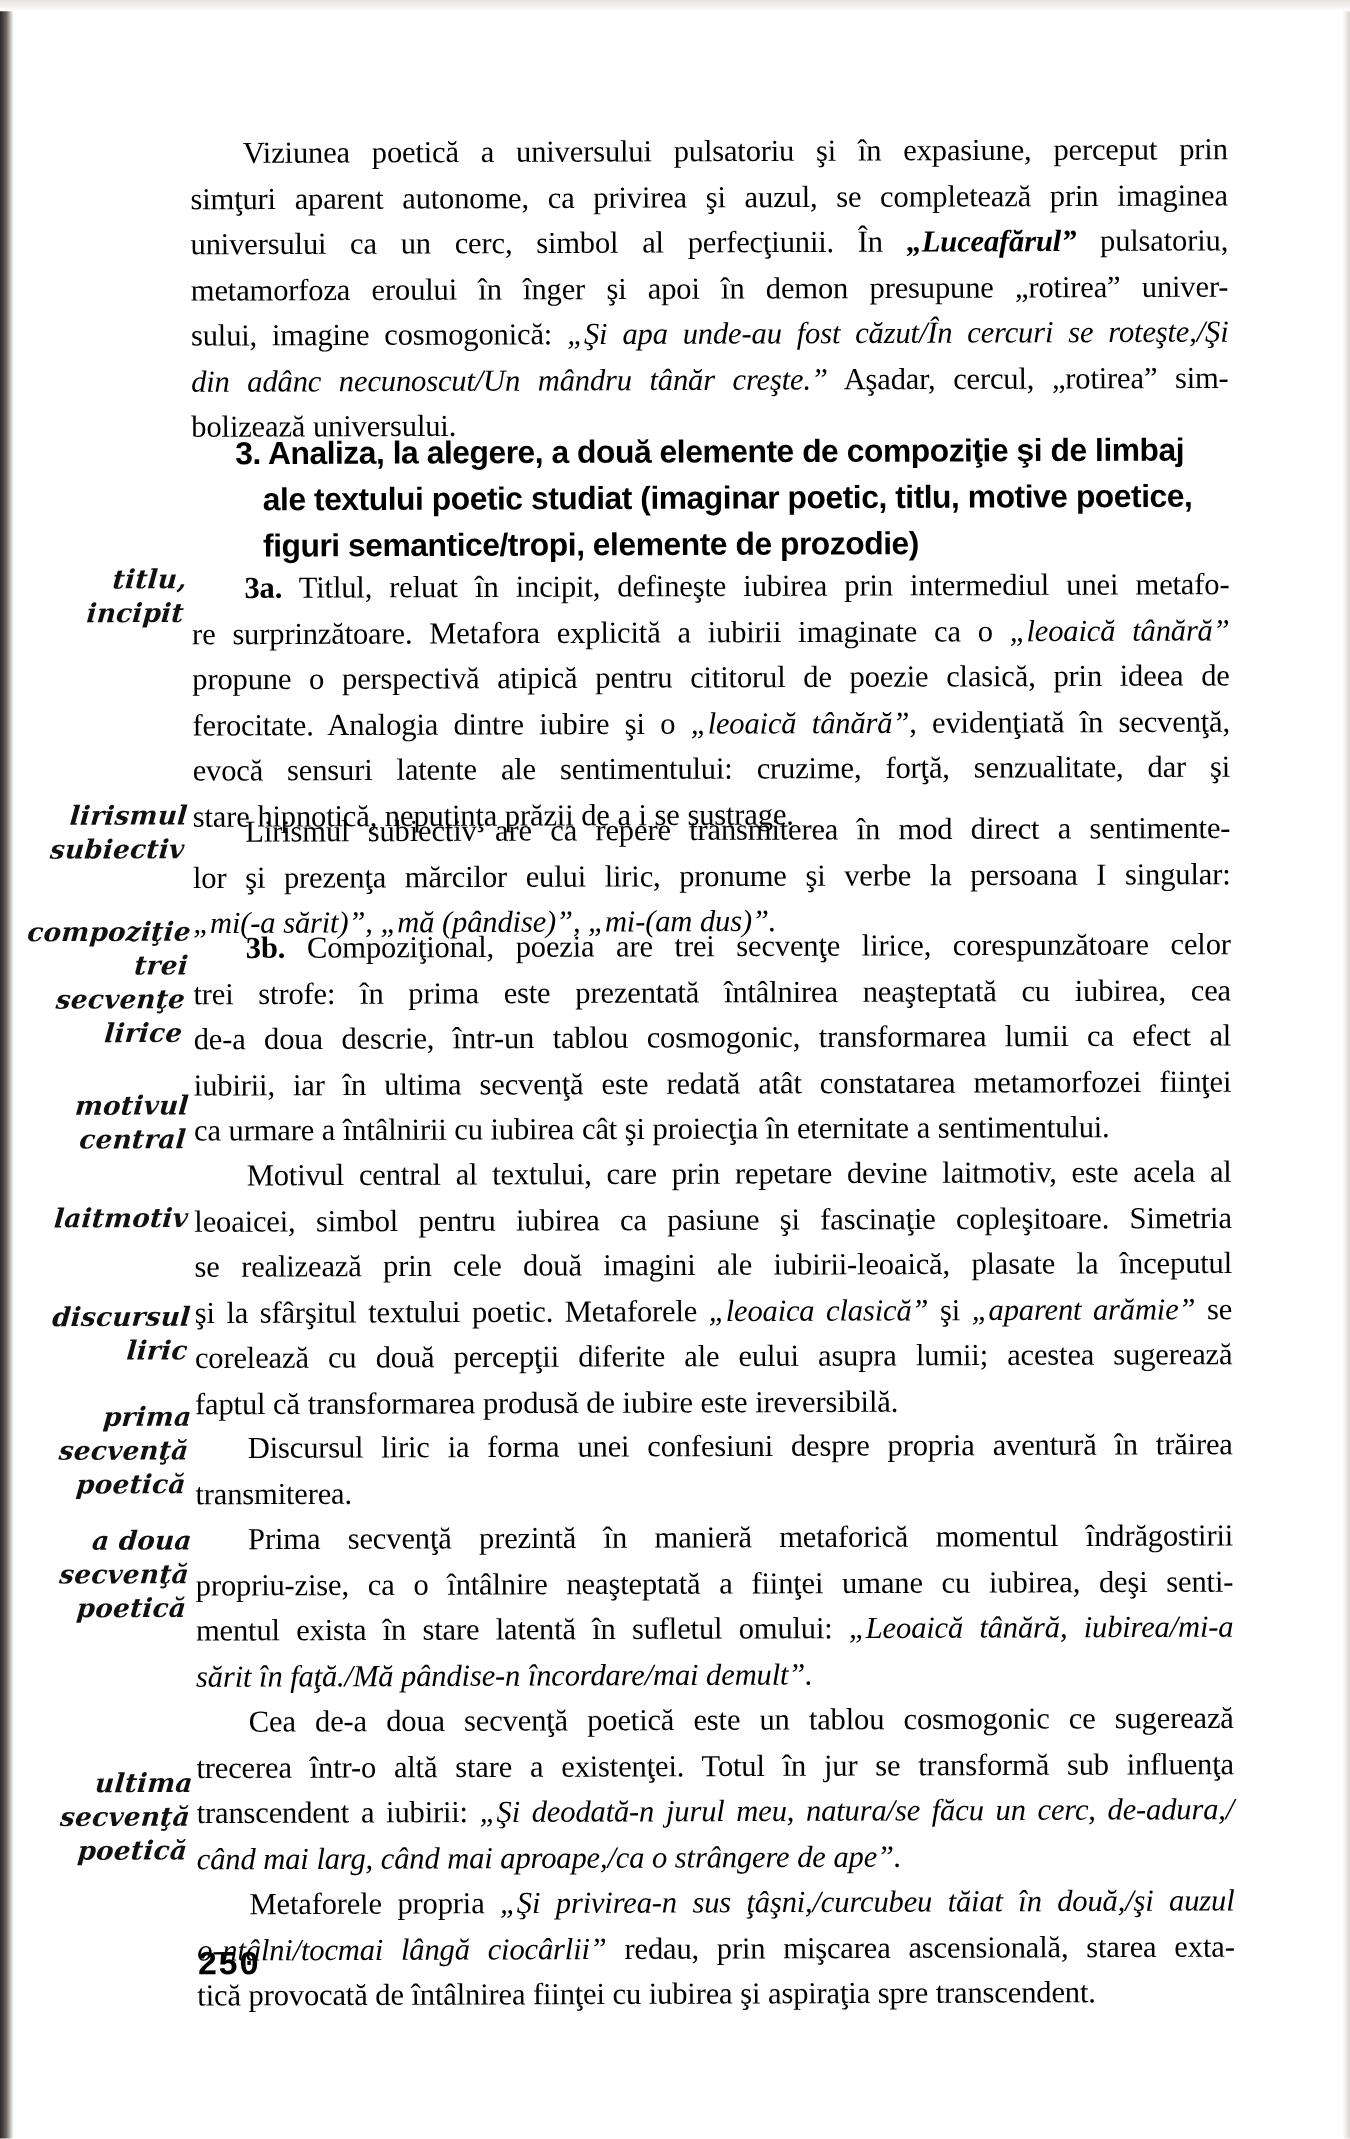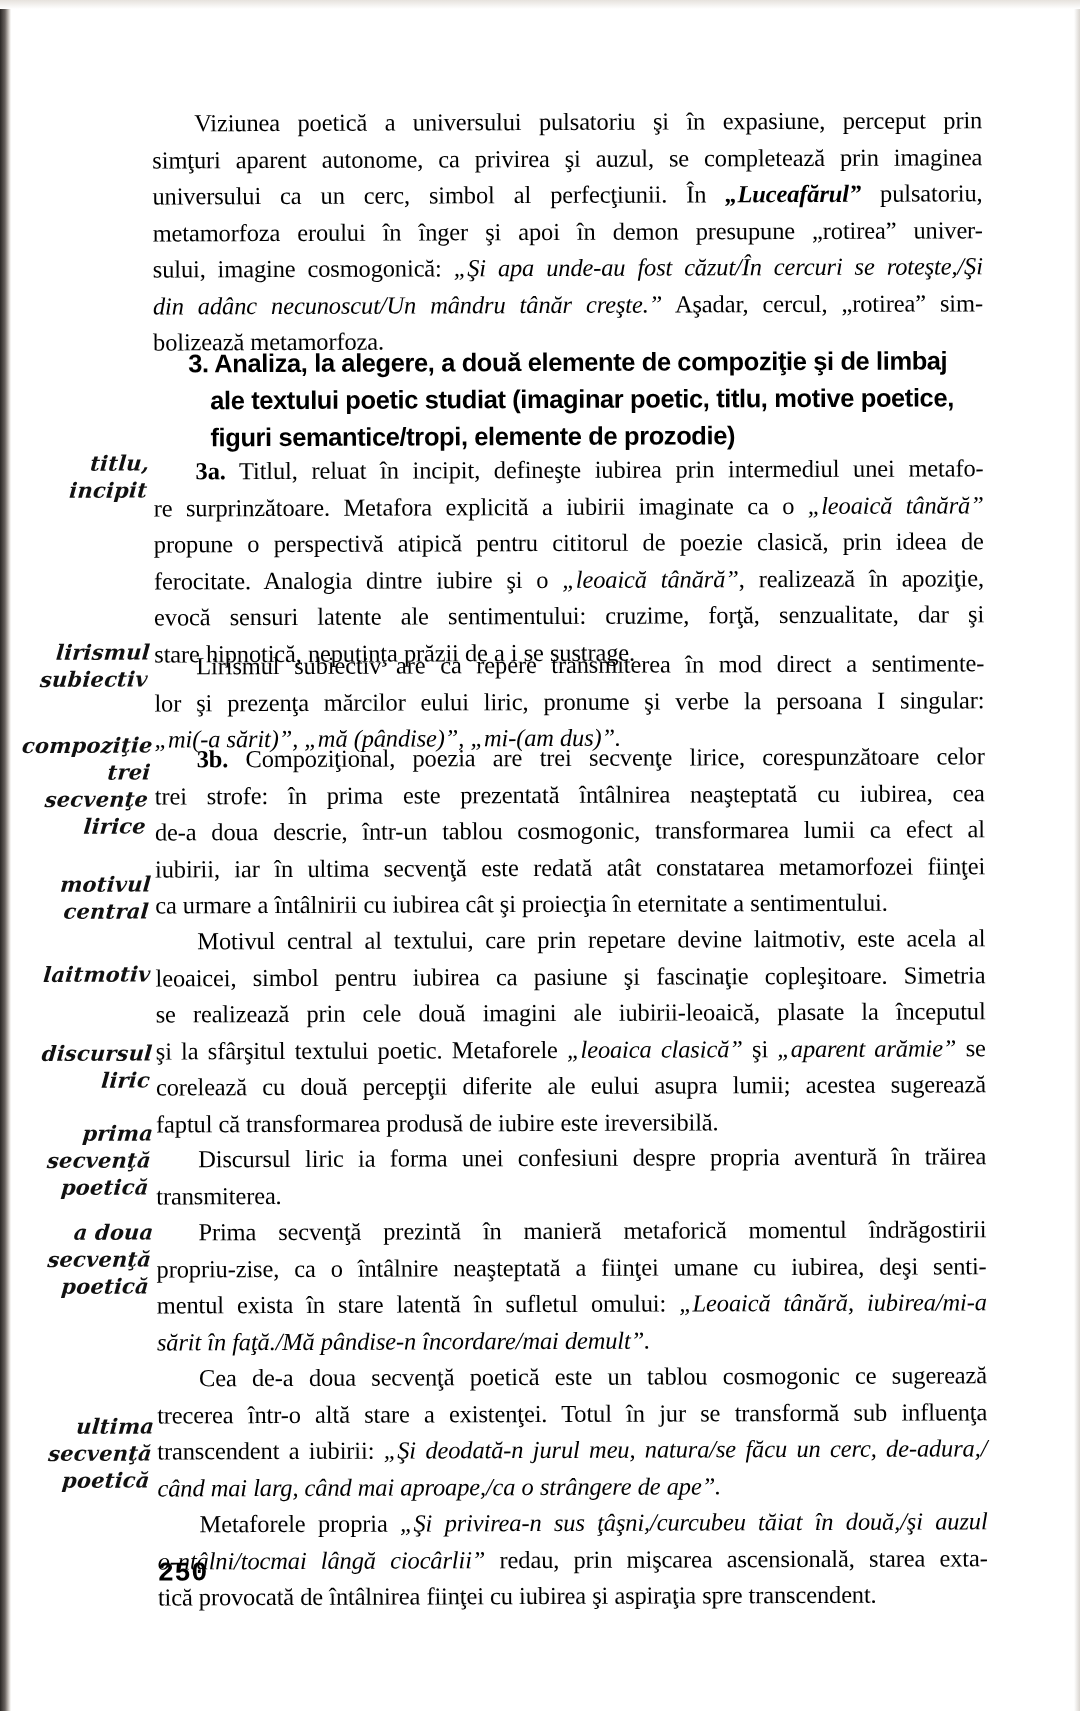--- a/index.html
+++ b/index.html
@@ -174,34 +174,34 @@
 
   <div class="content skewwrap">
 
     <div class="blk" id="blk-intro" style="top:104px;">
         <p class="body indent" style="text-align: justify; text-align-last: justify;"><span>Viziunea poetică a universului pulsatoriu şi în expasiune, perceput prin</span></p>
         <p class="body" style="text-align: justify; text-align-last: justify;"><span>simţuri aparent autonome, ca privirea şi auzul, se completează prin imaginea</span></p>
         <p class="body" style="text-align: justify; text-align-last: justify;"><span>universului ca un cerc, simbol al perfecţiunii. În </span><span class="bi">„Luceafărul”</span><span> pulsatoriu,</span></p>
         <p class="body" style="text-align: justify; text-align-last: justify;"><span>metamorfoza eroului în înger şi apoi în demon presupune „rotirea” univer-</span></p>
         <p class="body" style="text-align: justify; text-align-last: justify;"><span>sului, imagine cosmogonică: </span><span class="it">„Şi apa unde-au fost căzut/În cercuri se roteşte,/Şi</span></p>
         <p class="body" style="text-align: justify; text-align-last: justify;"><span class="it">din adânc necunoscut/Un mândru tânăr creşte.”</span><span> Aşadar, cercul, „rotirea” sim-</span></p>
-        <p class="body" style="text-align: left;"><span>bolizează metamorfoza.</span></p>
+        <p class="body" style="text-align: left;"><span>bolizează universului.</span></p>
       </div>
 
     <div class="task-heading">
       <span class="hl l1">3. Analiza, la alegere, a două elemente de compoziţie şi de limbaj</span>
       <span class="hl l2">ale textului poetic studiat (imaginar poetic, titlu, motive poetice,</span>
       <span class="hl l3">figuri semantice/tropi, elemente de prozodie)</span>
     </div>
 
     <div class="blk" id="blk-p3a" style="top:452px;">
         <p class="body indent" style="text-align: justify; text-align-last: justify;"><span class="lead">3a.</span><span> Titlul, reluat în incipit, defineşte iubirea prin intermediul unei metafo-</span></p>
         <p class="body" style="text-align: justify; text-align-last: justify;"><span>re surprinzătoare. Metafora explicită a iubirii imaginate ca o </span><span class="it">„leoaică tânără”</span></p>
         <p class="body" style="text-align: justify; text-align-last: justify;"><span>propune o perspectivă atipică pentru cititorul de poezie clasică, prin ideea de</span></p>
-        <p class="body" style="text-align: justify; text-align-last: justify;"><span>ferocitate. Analogia dintre iubire şi o </span><span class="it">„leoaică tânără”</span><span>, realizează în apoziţie,</span></p>
+        <p class="body" style="text-align: justify; text-align-last: justify;"><span>ferocitate. Analogia dintre iubire şi o </span><span class="it">„leoaică tânără”</span><span>, evidenţiată în secvenţă,</span></p>
         <p class="body" style="text-align: justify; text-align-last: justify;"><span>evocă sensuri latente ale sentimentului: cruzime, forţă, senzualitate, dar şi</span></p>
         <p class="body" style="text-align: left;"><span>stare hipnotică, neputinţa prăzii de a i se sustrage.</span></p>
       </div>
     <div class="blk" id="blk-p_lirism" style="top:647px;">
         <p class="body indent" style="text-align: justify; text-align-last: justify;"><span>Lirismul subiectiv are ca repere transmiterea în mod direct a sentimente-</span></p>
         <p class="body" style="text-align: justify; text-align-last: justify;"><span>lor şi prezenţa mărcilor eului liric, pronume şi verbe la persoana I singular:</span></p>
         <p class="body" style="text-align: left;"><span class="it">„mi(-a sărit)”, „mă (pândise)”, „mi-(am dus)”.</span></p>
       </div>
     <div class="blk" id="blk-p3b" style="top:740px;">
         <p class="body indent" style="text-align: justify; text-align-last: justify;"><span class="lead">3b.</span><span> Compoziţional, poezia are trei secvenţe lirice, corespunzătoare celor</span></p>

